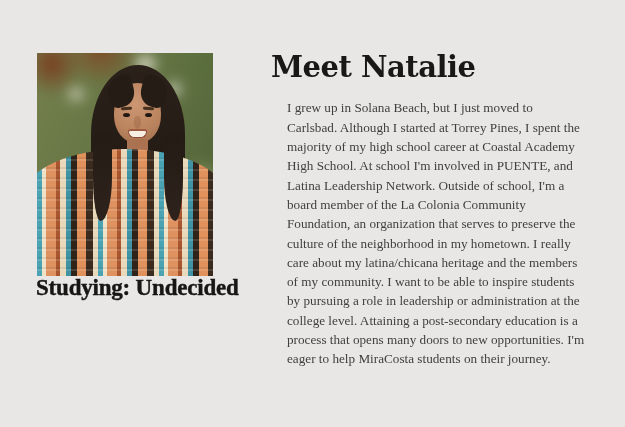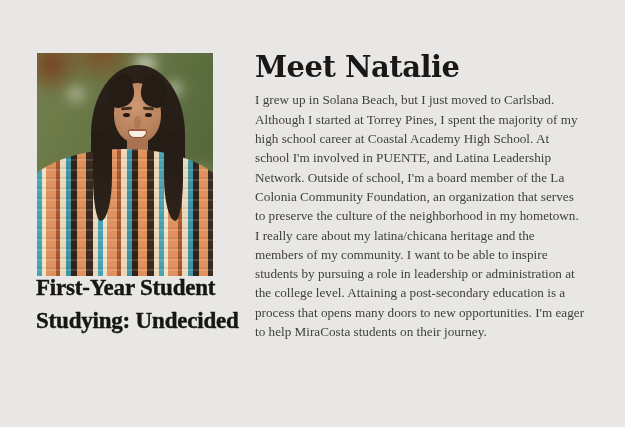--- a/index.html
+++ b/index.html
@@ -91,32 +91,32 @@
     position:absolute; left:36px; top:271px;
     font-family:"Liberation Serif", serif;
     font-weight:700;
     font-size:23px; line-height:33px;
     color:#171614;
     letter-spacing:-0.2px;
     -webkit-text-stroke:0.4px #171614;
     white-space:nowrap;
   }
   .right-col {
-    position:absolute; left:255px; top:52px; width:330px;
+    position:absolute; left:271px; top:52px; width:330px;
   }
   .title {
     margin:0 0 8px 0;
     font-family:"DejaVu Serif", serif;
     font-weight:700;
     font-size:29px; line-height:1.05;
     letter-spacing:-0.5px;
     color:#191817;
   }
   .bio {
-    margin:0;
+    margin:16px;
     font-family:"Liberation Serif", serif;
     font-size:13.2px; line-height:19.3px;
     color:#403f3d;
   }
 </style>
 </head>
 <body>
 
 <div class="canvas">
 
@@ -132,21 +132,20 @@
     <div class="eye eye-right"></div>
     <div class="nose"></div>
     <div class="mouth"></div>
     <div class="neck"></div>
     <div class="blouse"></div>
     <div class="hair-front hair-front-left"></div>
     <div class="hair-front hair-front-right"></div>
   </div>
 
   <div class="stats">
-    <div>First-Year Student</div>
     <div>Studying: Undecided</div>
   </div>
 
   <div class="right-col">
     <h1 class="title">Meet Natalie</h1>
     <p class="bio">I grew up in Solana Beach, but I just moved to Carlsbad. Although I started at Torrey Pines, I spent the majority of my high school career at Coastal Academy High School. At school I'm involved in PUENTE, and Latina Leadership Network. Outside of school, I'm a board member of the La Colonia Community Foundation, an organization that serves to preserve the culture of the neighborhood in my hometown. I really care about my latina/chicana heritage and the members of my community. I want to be able to inspire students by pursuing a role in leadership or administration at the college level. Attaining a post-secondary education is a process that opens many doors to new opportunities. I'm eager to help MiraCosta students on their journey.</p>
   </div>
 
 </div>
 

